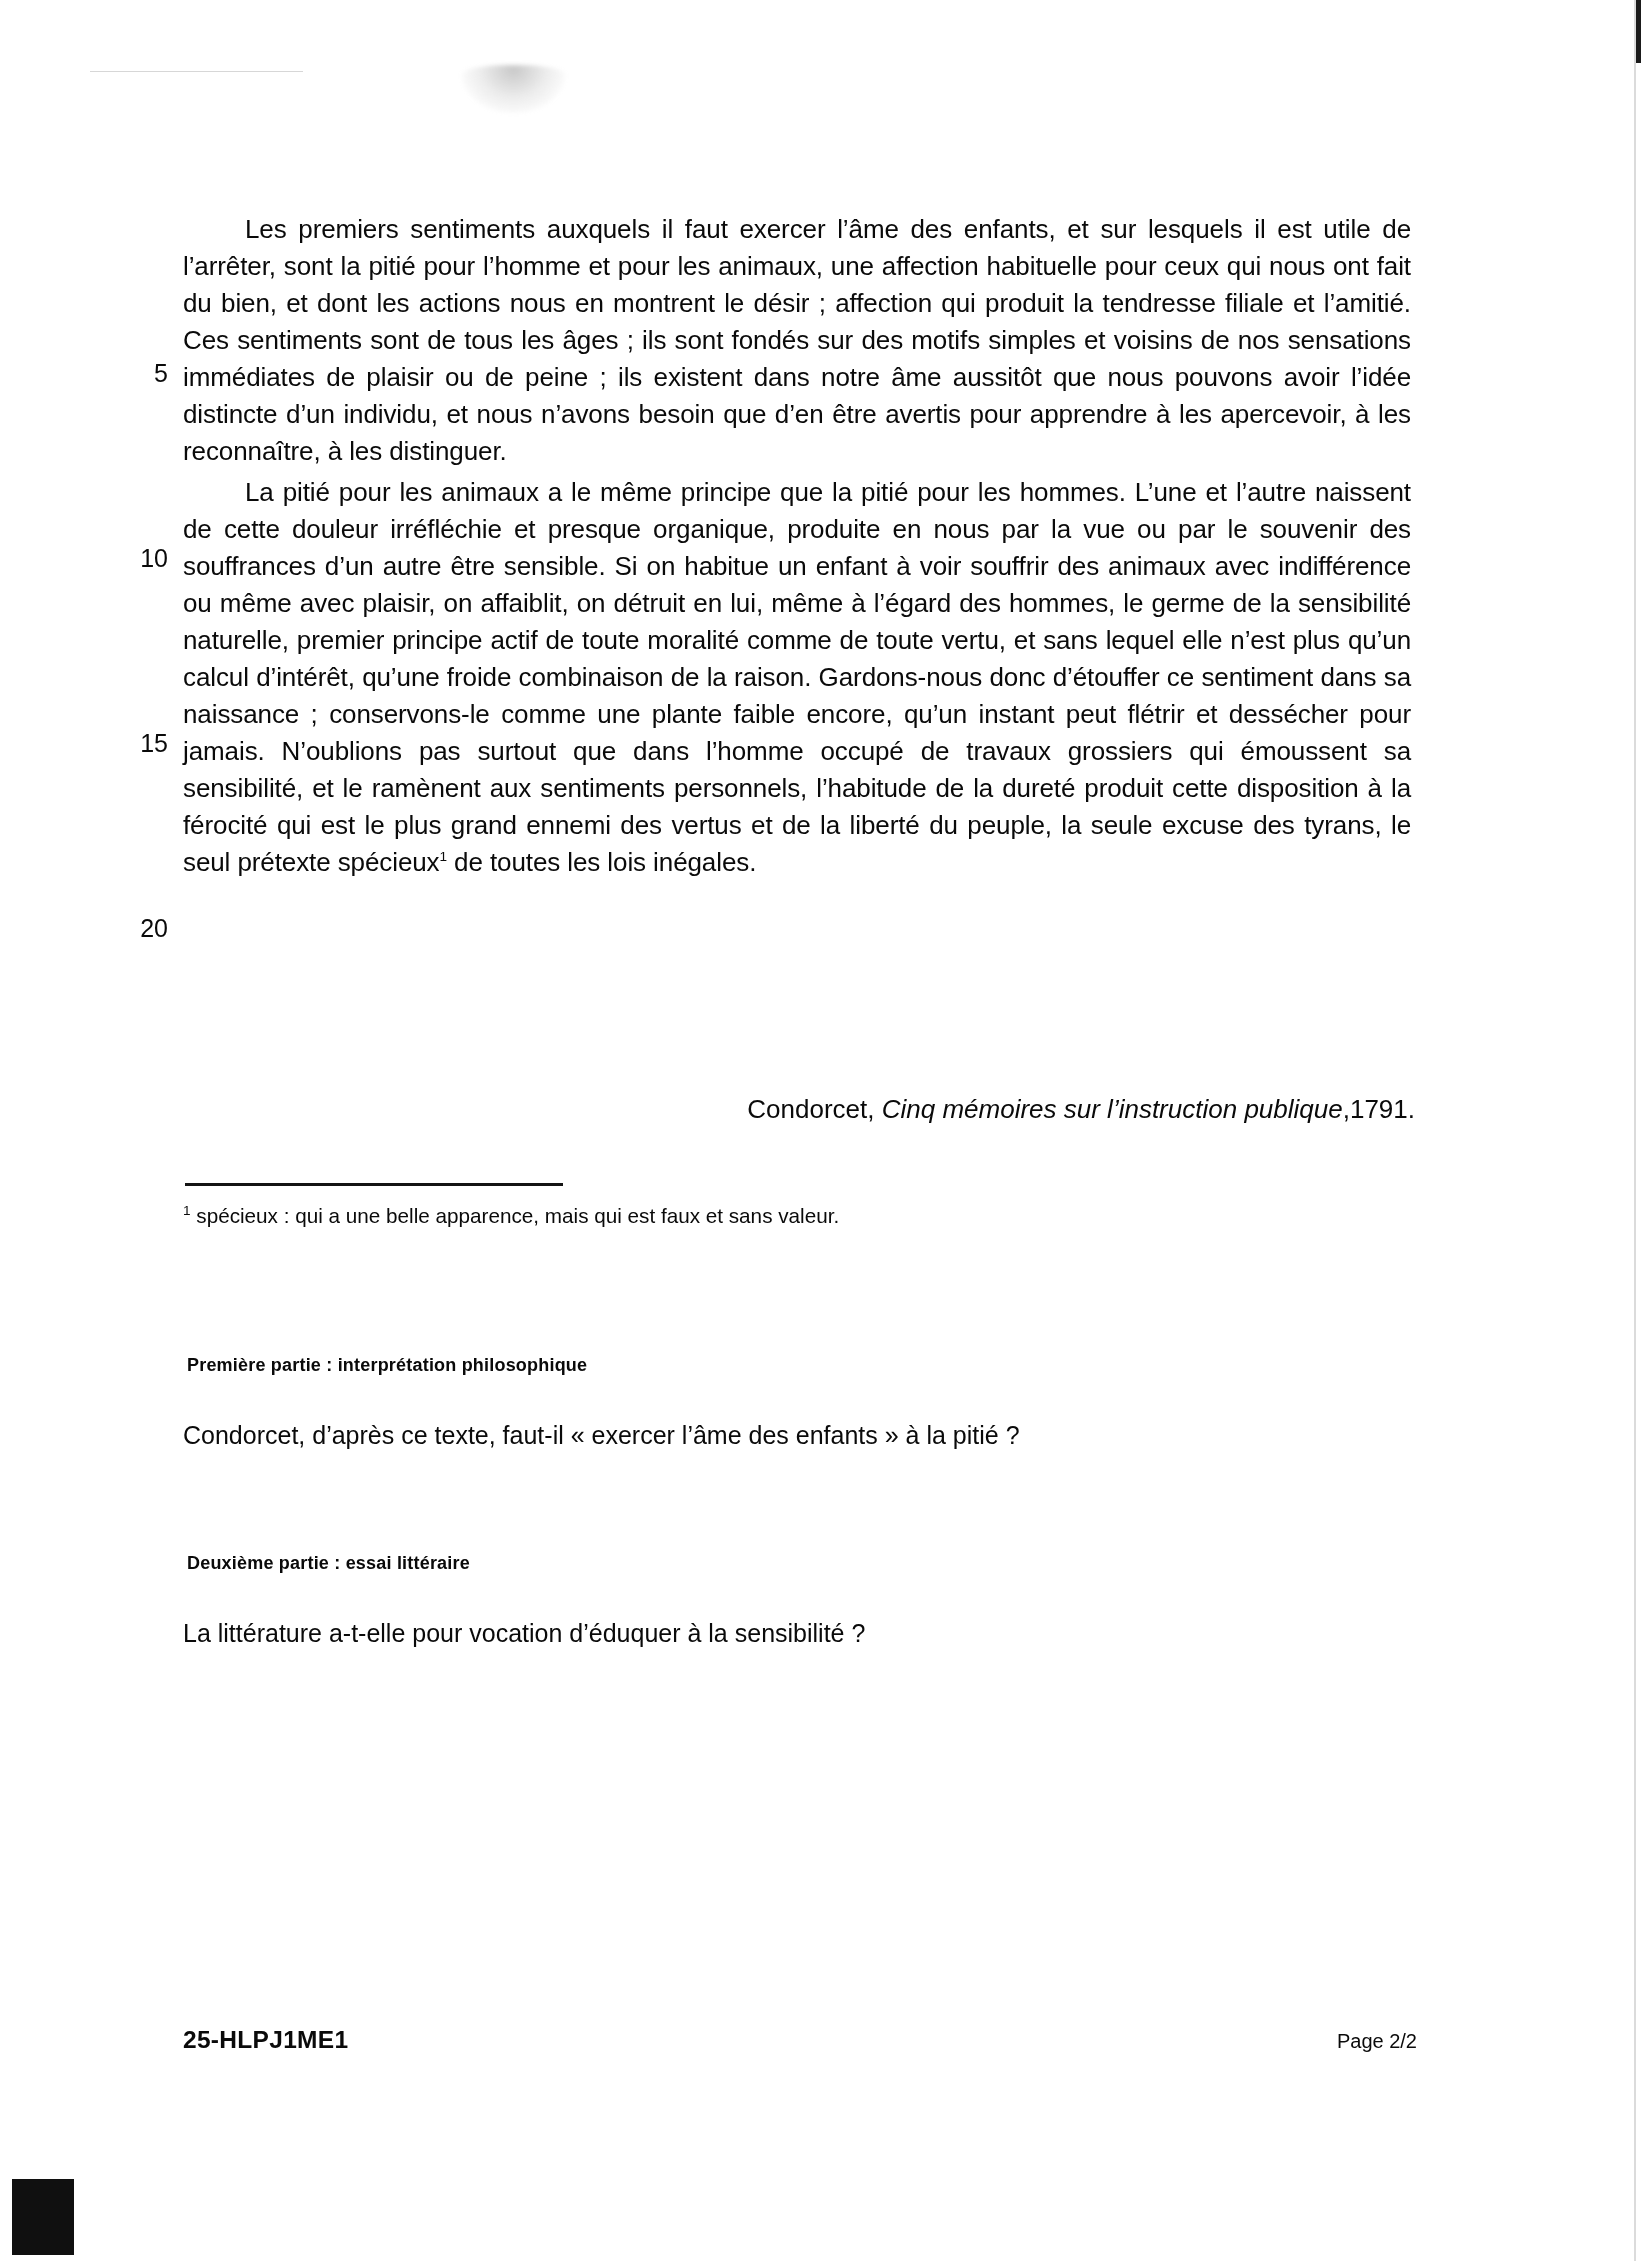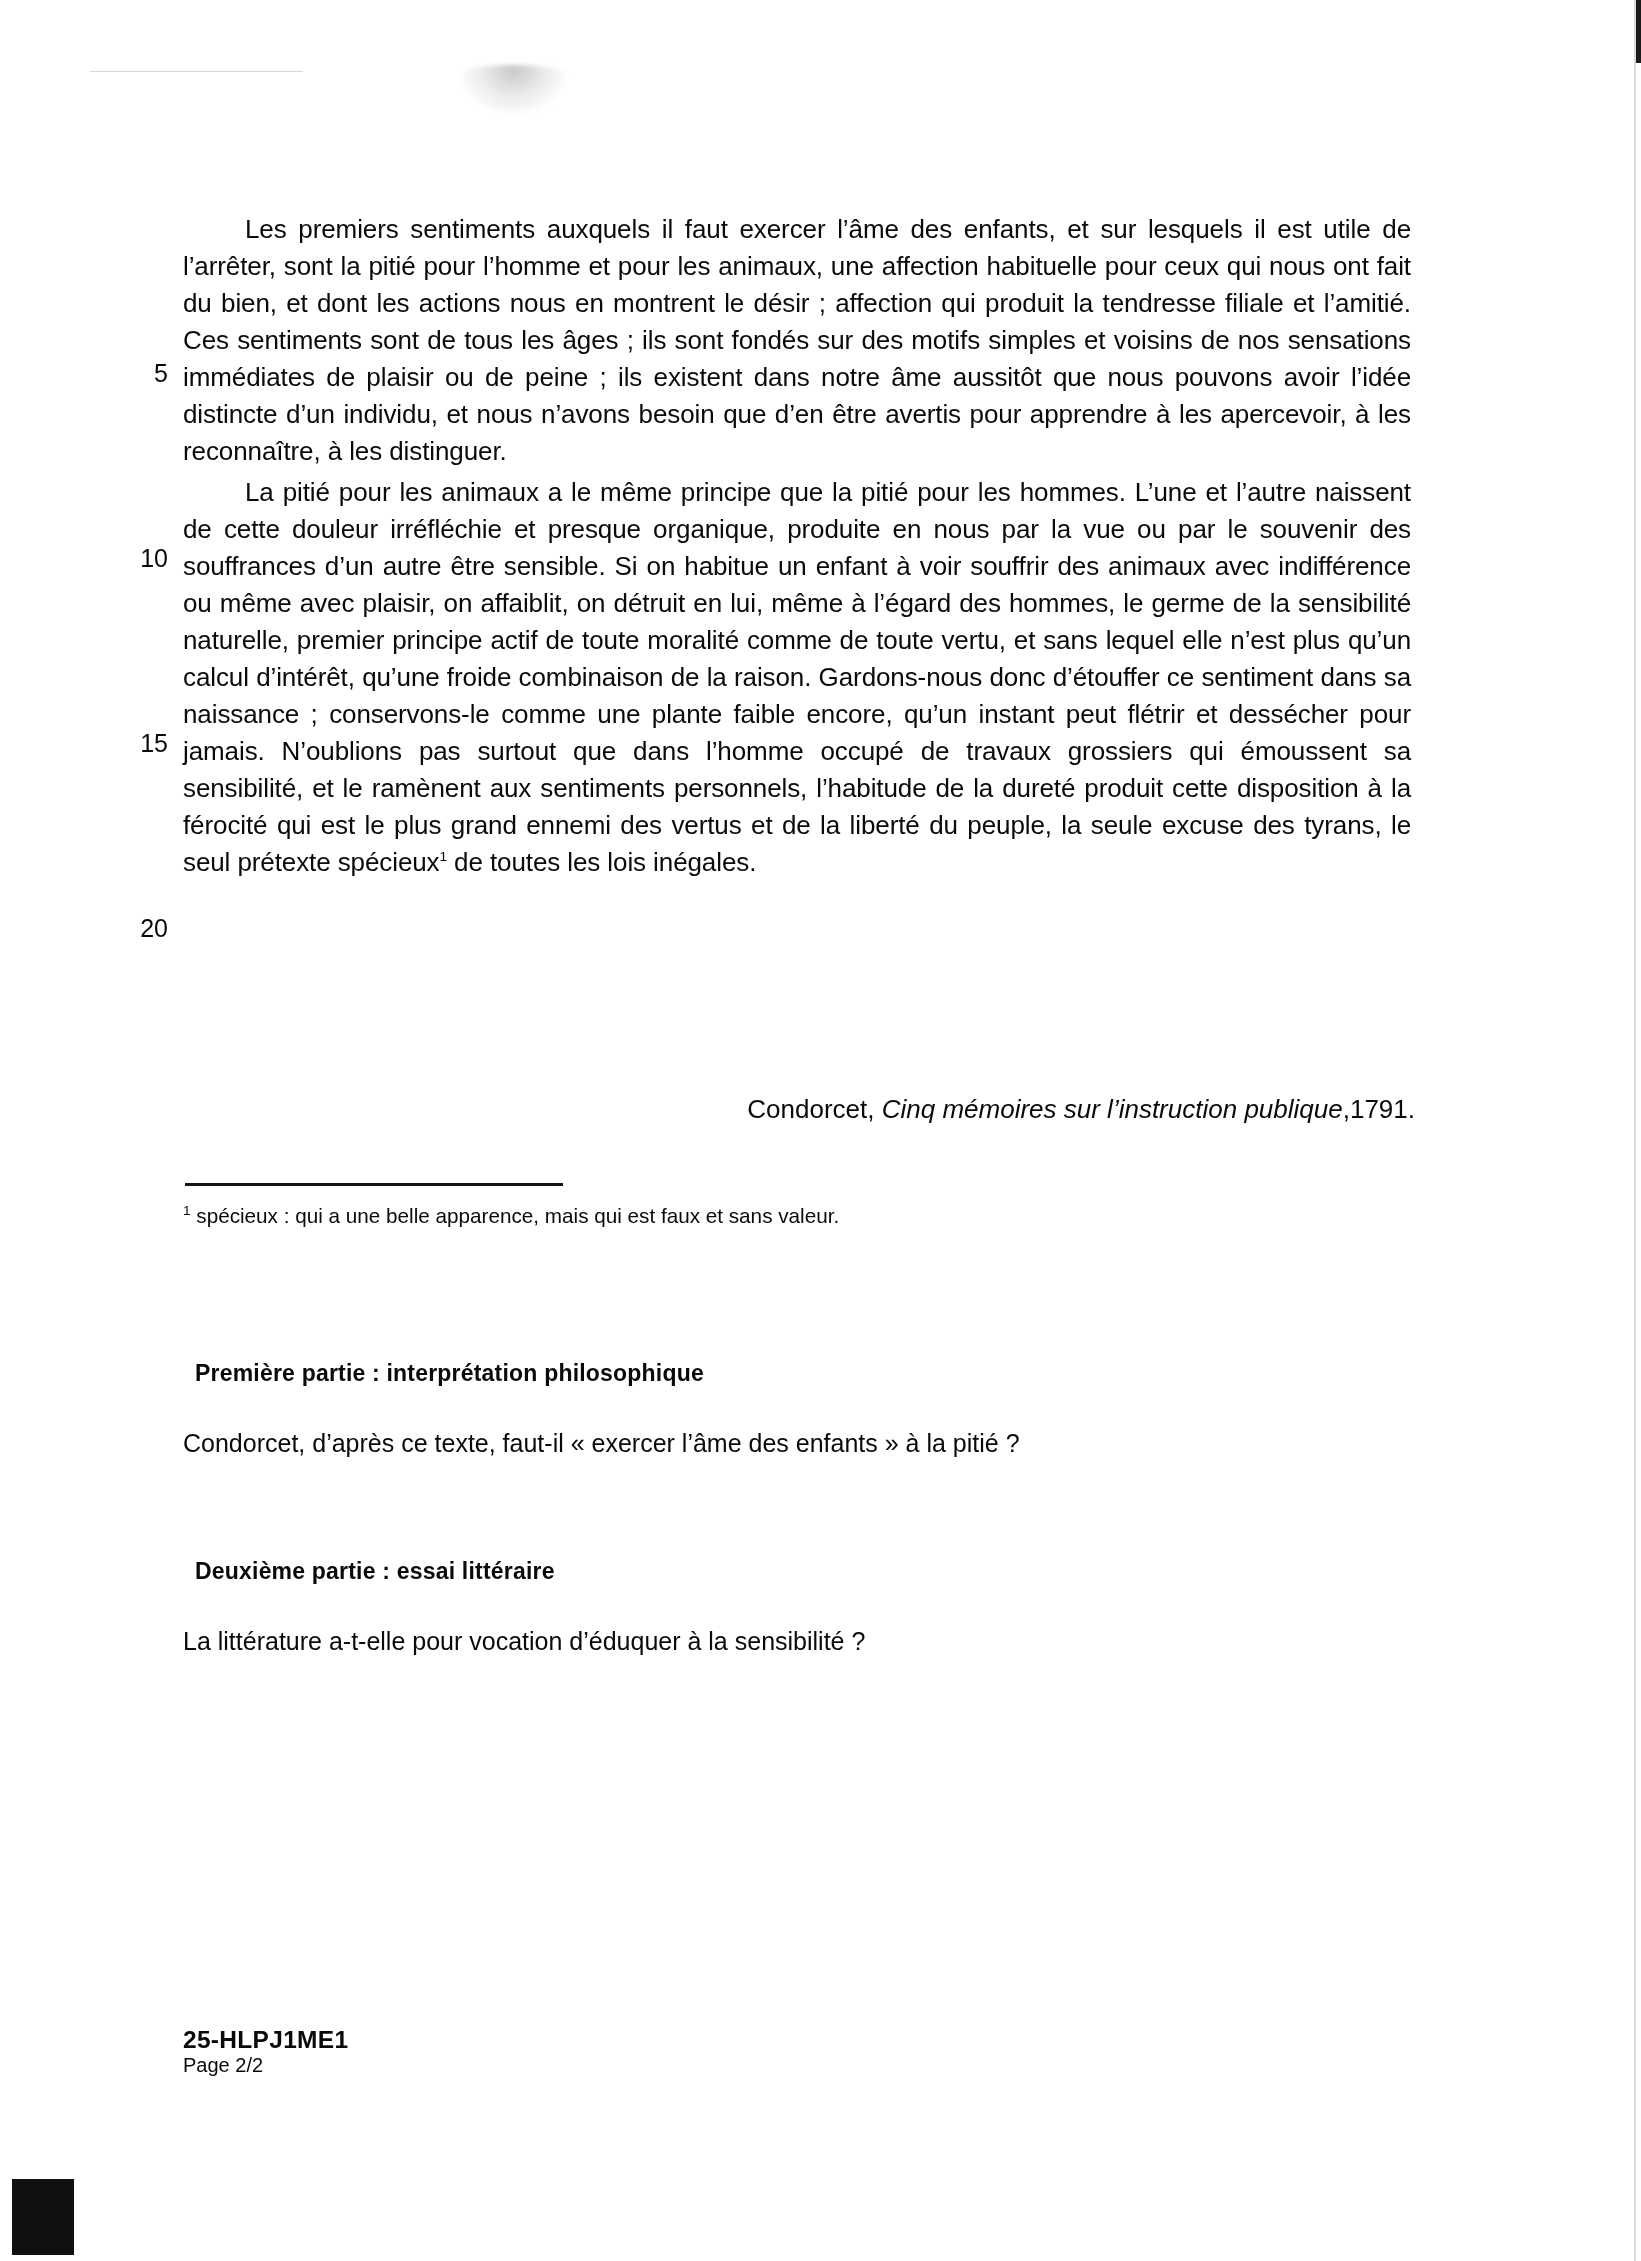--- a/index.html
+++ b/index.html
@@ -135,42 +135,41 @@
   
   .section {
     position: absolute;
     left: 183px;
     width: 1236px;
   }
   .section.part-one { top: 1344px; }
   .section.part-two { top: 1542px; }
 
   .section-heading {
-    font-size: 23px;
+    font-size: 18px;
     font-weight: bold;
     line-height: 34px;
     letter-spacing: 0.2px;
-    margin: 12px;
+    margin: 4px;
   }
   .section-question {
     font-size: 25px;
     line-height: 35px;
     margin: 36px 0 0 0;
   }
 
   
   .footer {
     position: absolute;
     left: 183px;
     top: 2026px;
     width: 1234px;
     display: flex;
     justify-content: space-between;
     align-items: baseline;
-    flex-direction: column;
   }
   .footer-code {
     font-size: 24.5px;
     font-weight: bold;
     letter-spacing: 0.3px;
   }
   .footer-page {
     font-size: 20px;
   }
 </style>

